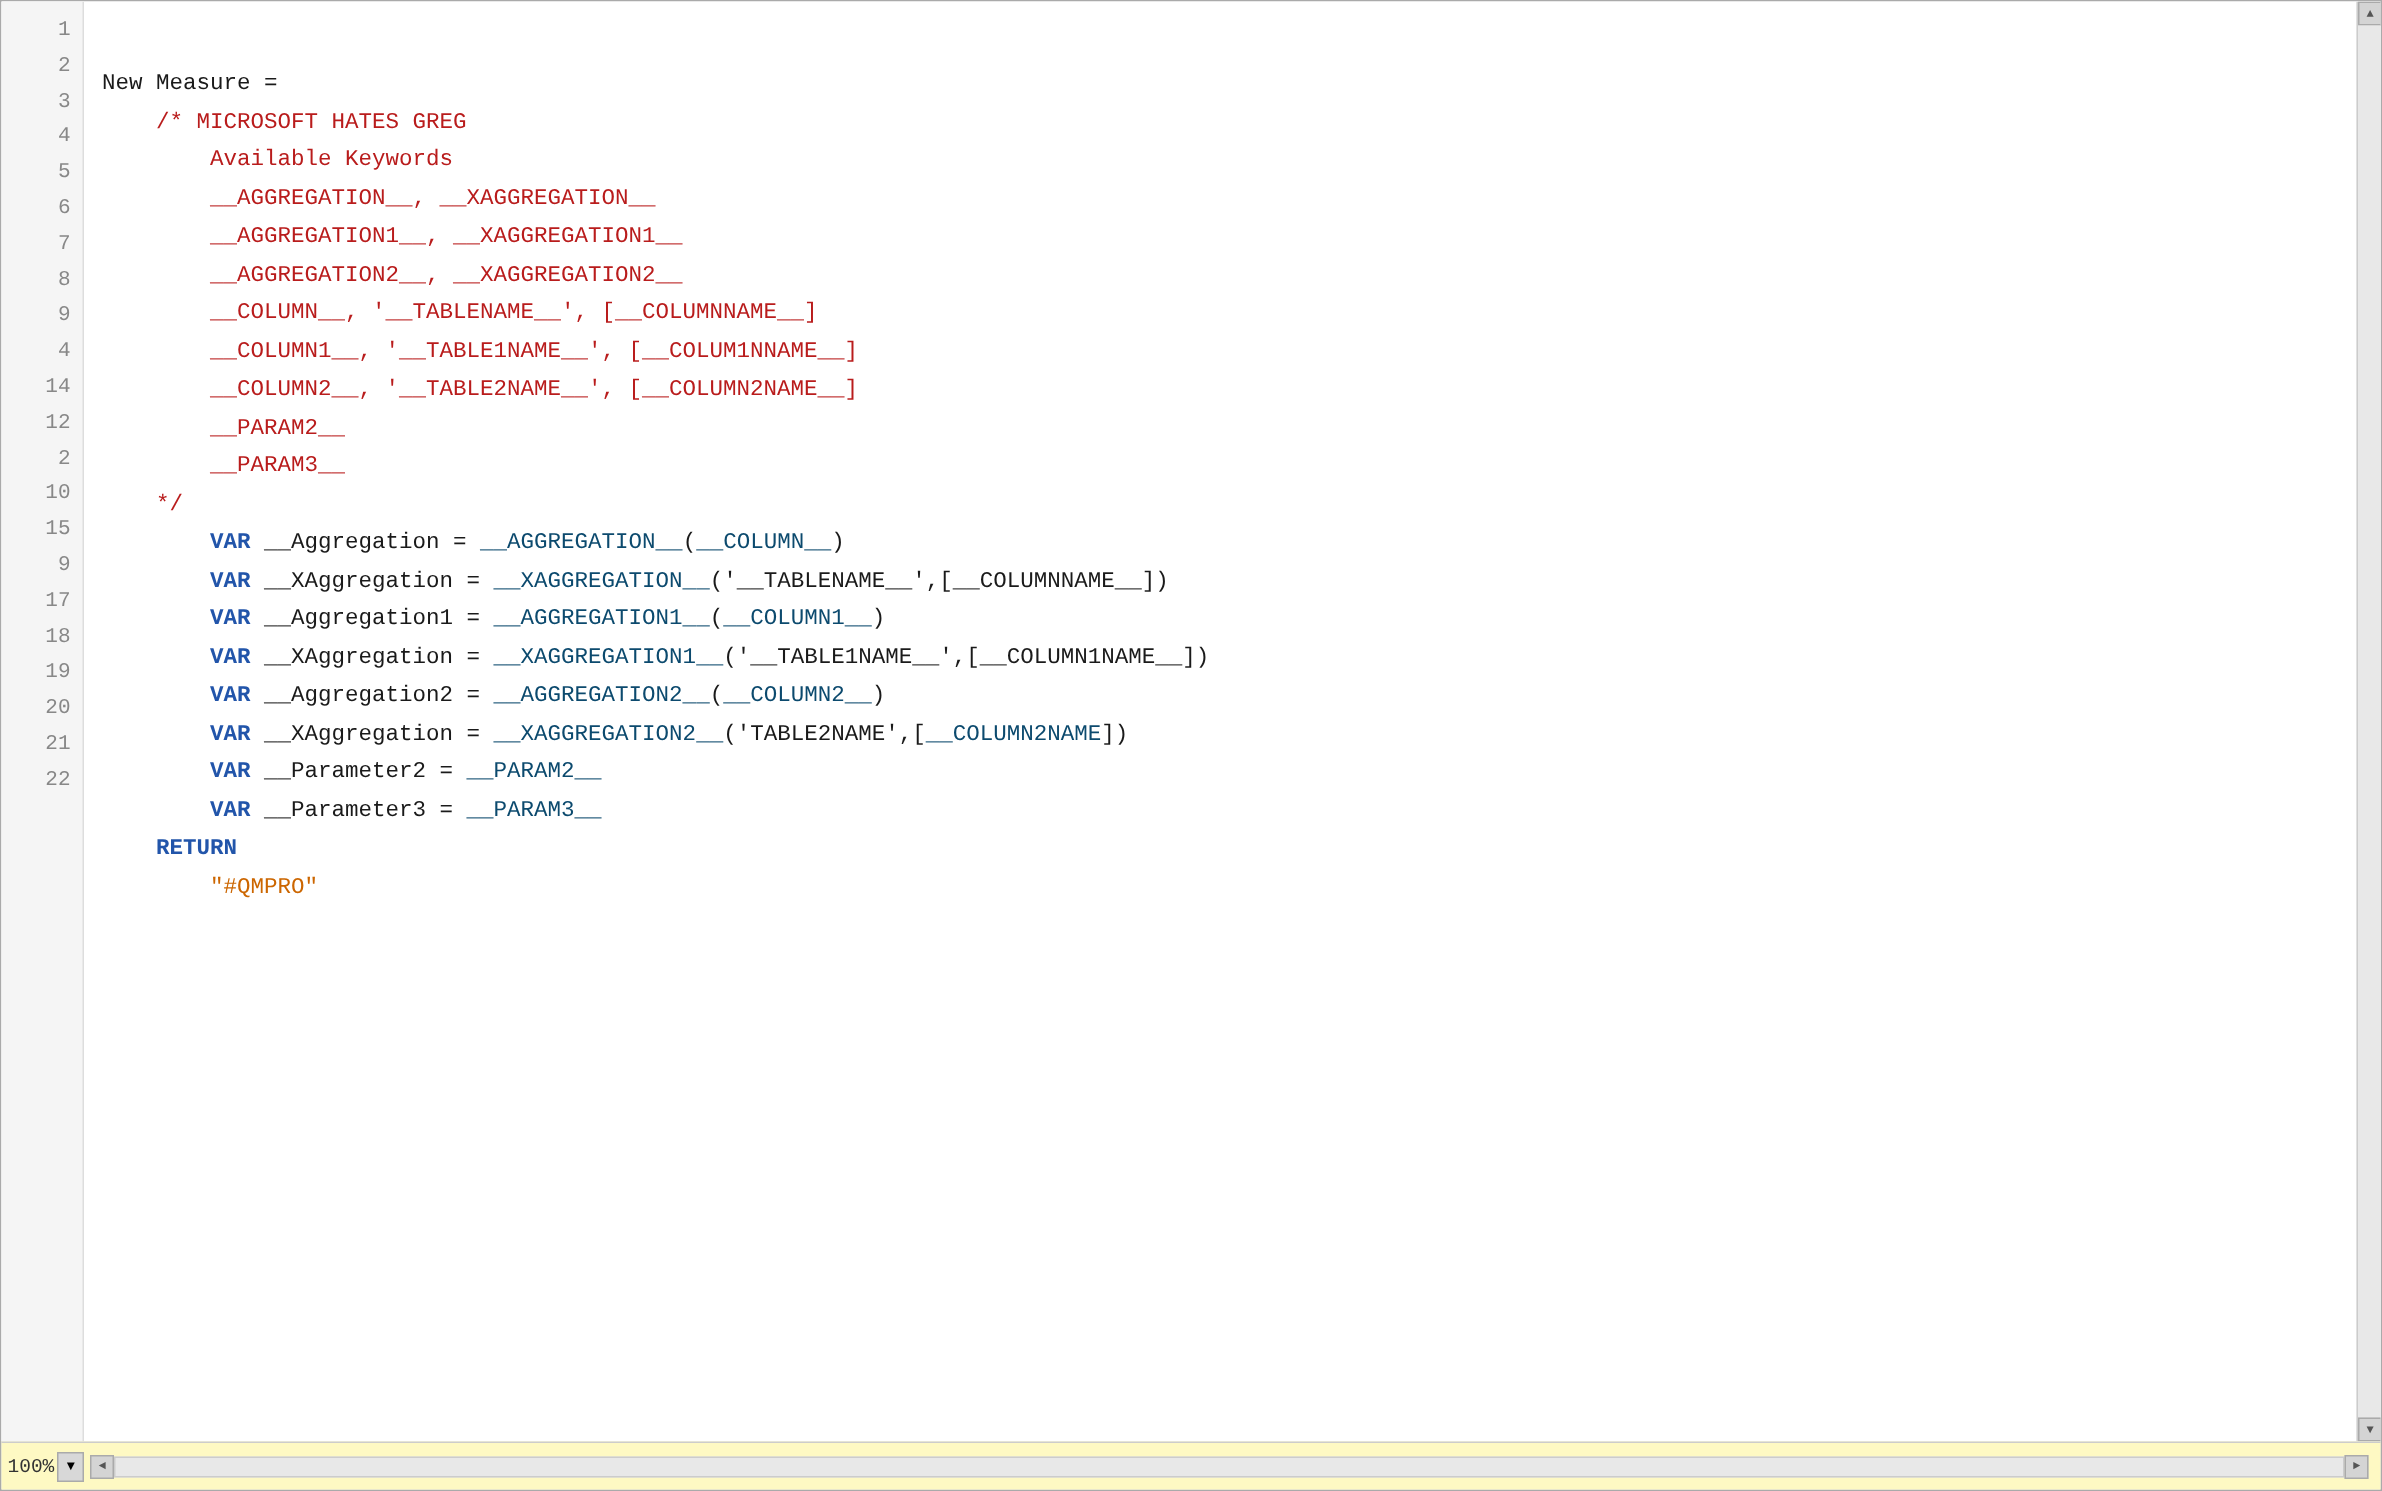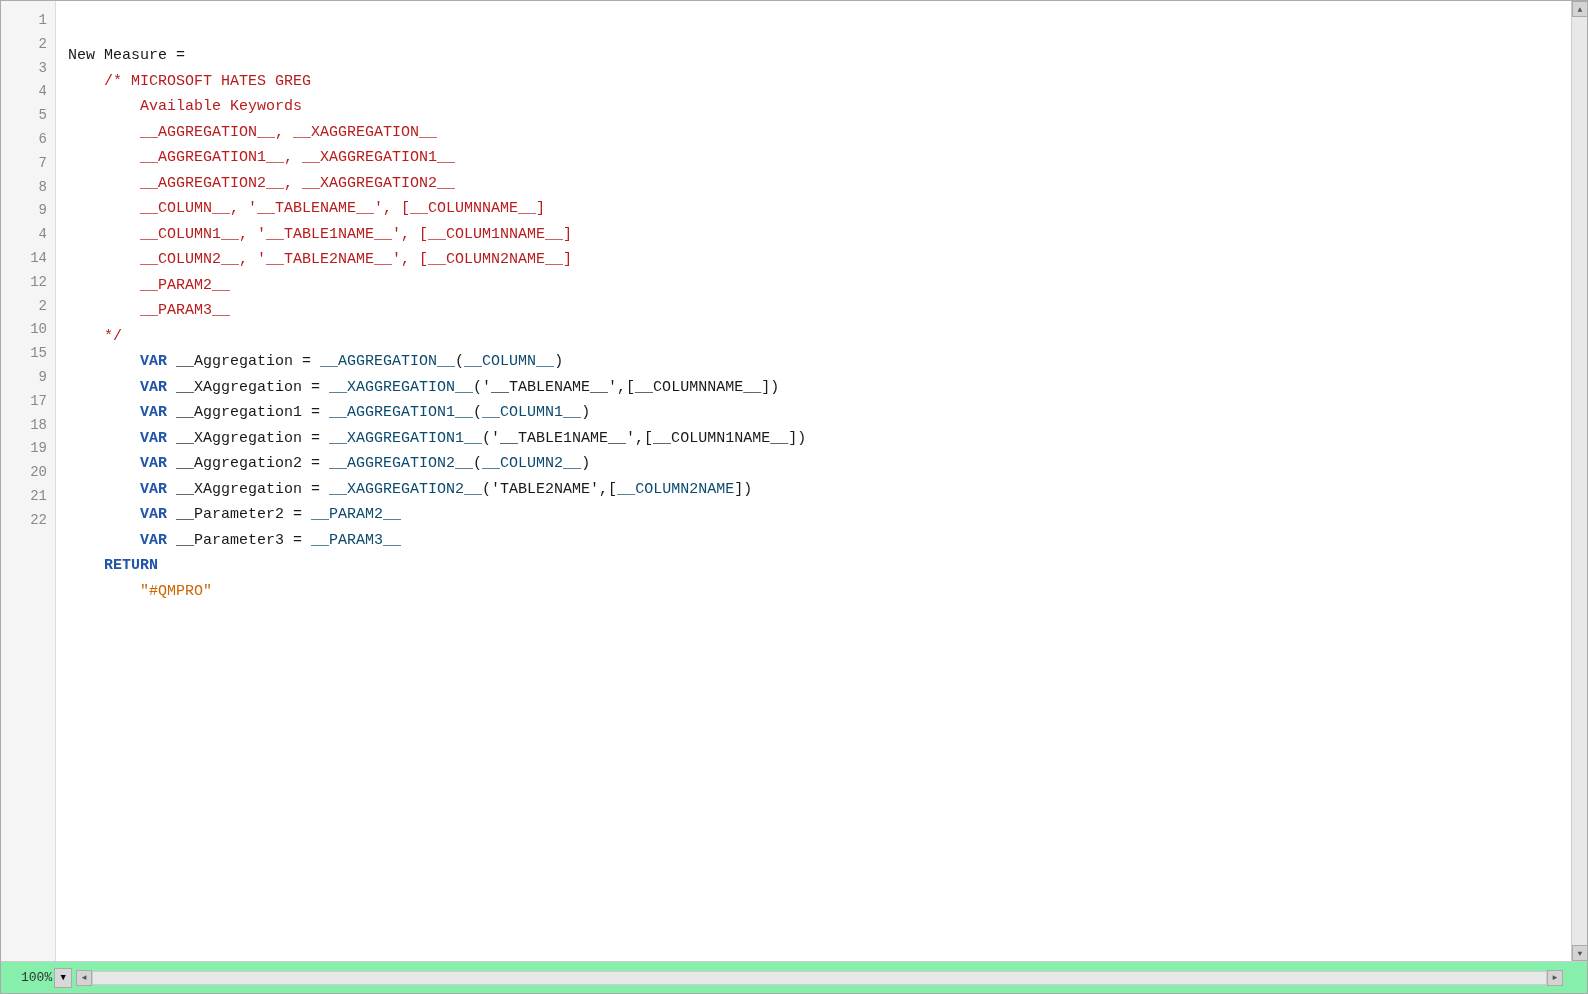--- a/index.html
+++ b/index.html
@@ -74,25 +74,25 @@
       font-size: 8px;
       cursor: pointer;
       color: #555;
     }
     .scroll-track {
       flex: 1;
       background: #e8e8e8;
     }
     .bottom-bar {
       height: 32px;
-      background: #86efac;
+      background: #fef9c3;
       border-top: 1px solid #ccc;
       display: flex;
       align-items: center;
-      padding: 0 20px;
+      padding: 0 4px;
     }
     .zoom-label {
       font-size: 13px;
       color: #333;
       margin-right: 2px;
     }
     .zoom-btn {
       width: 18px;
       height: 20px;
       background: #d8d8d8;

